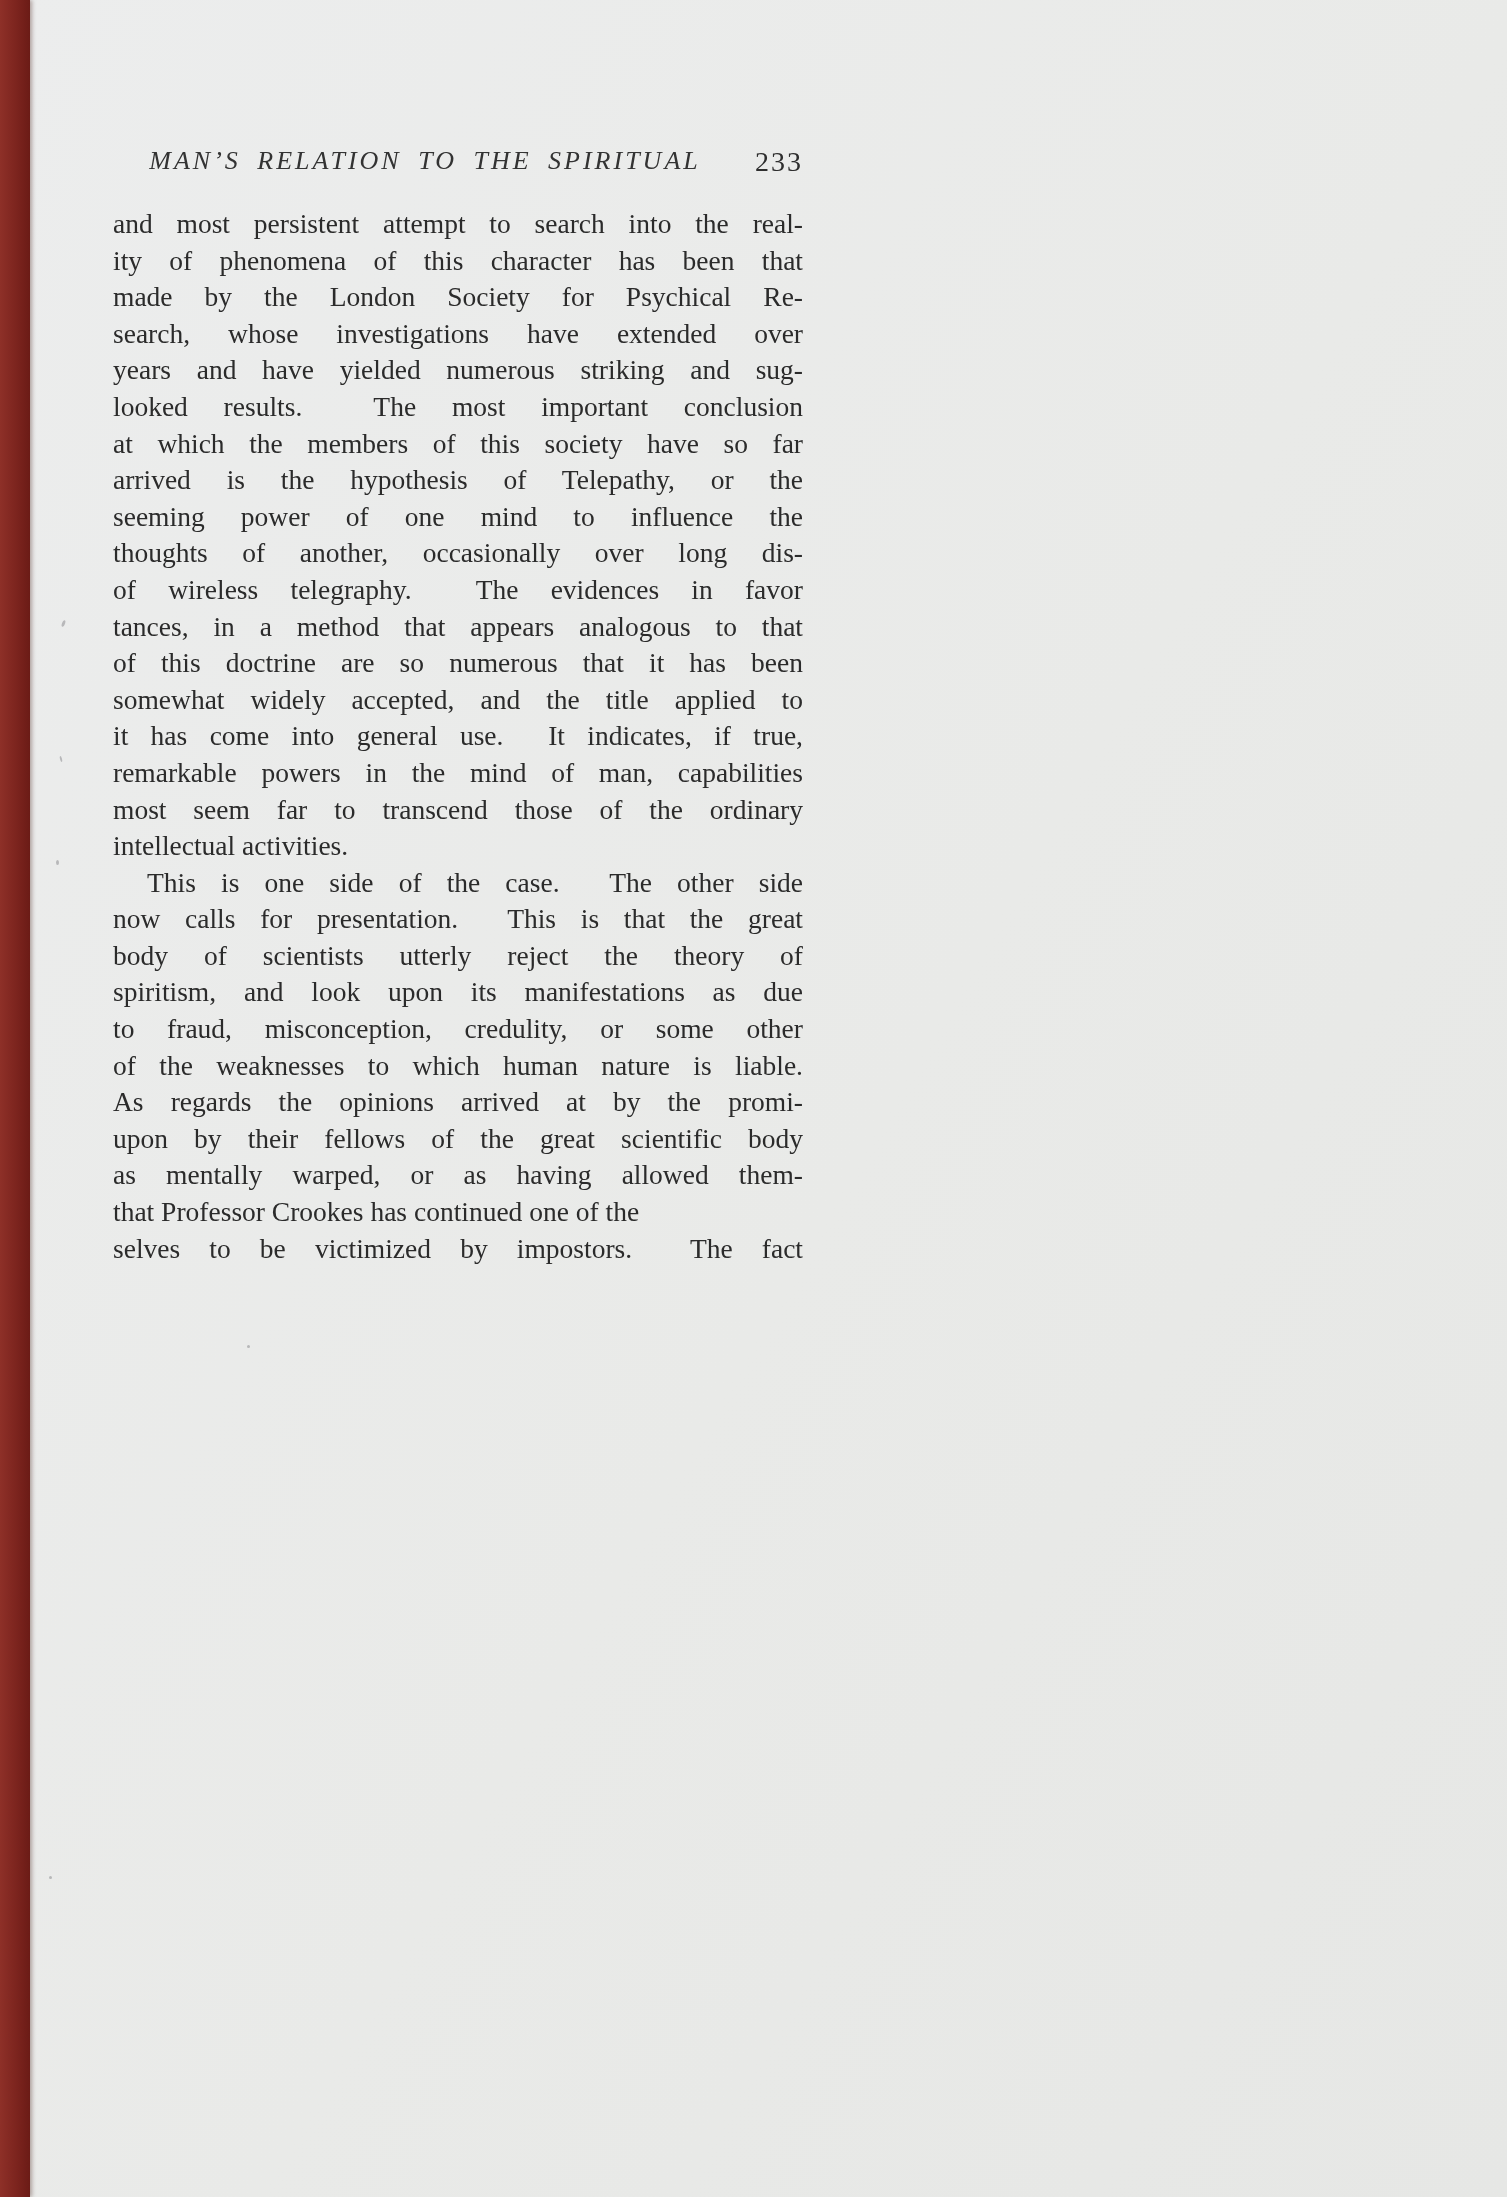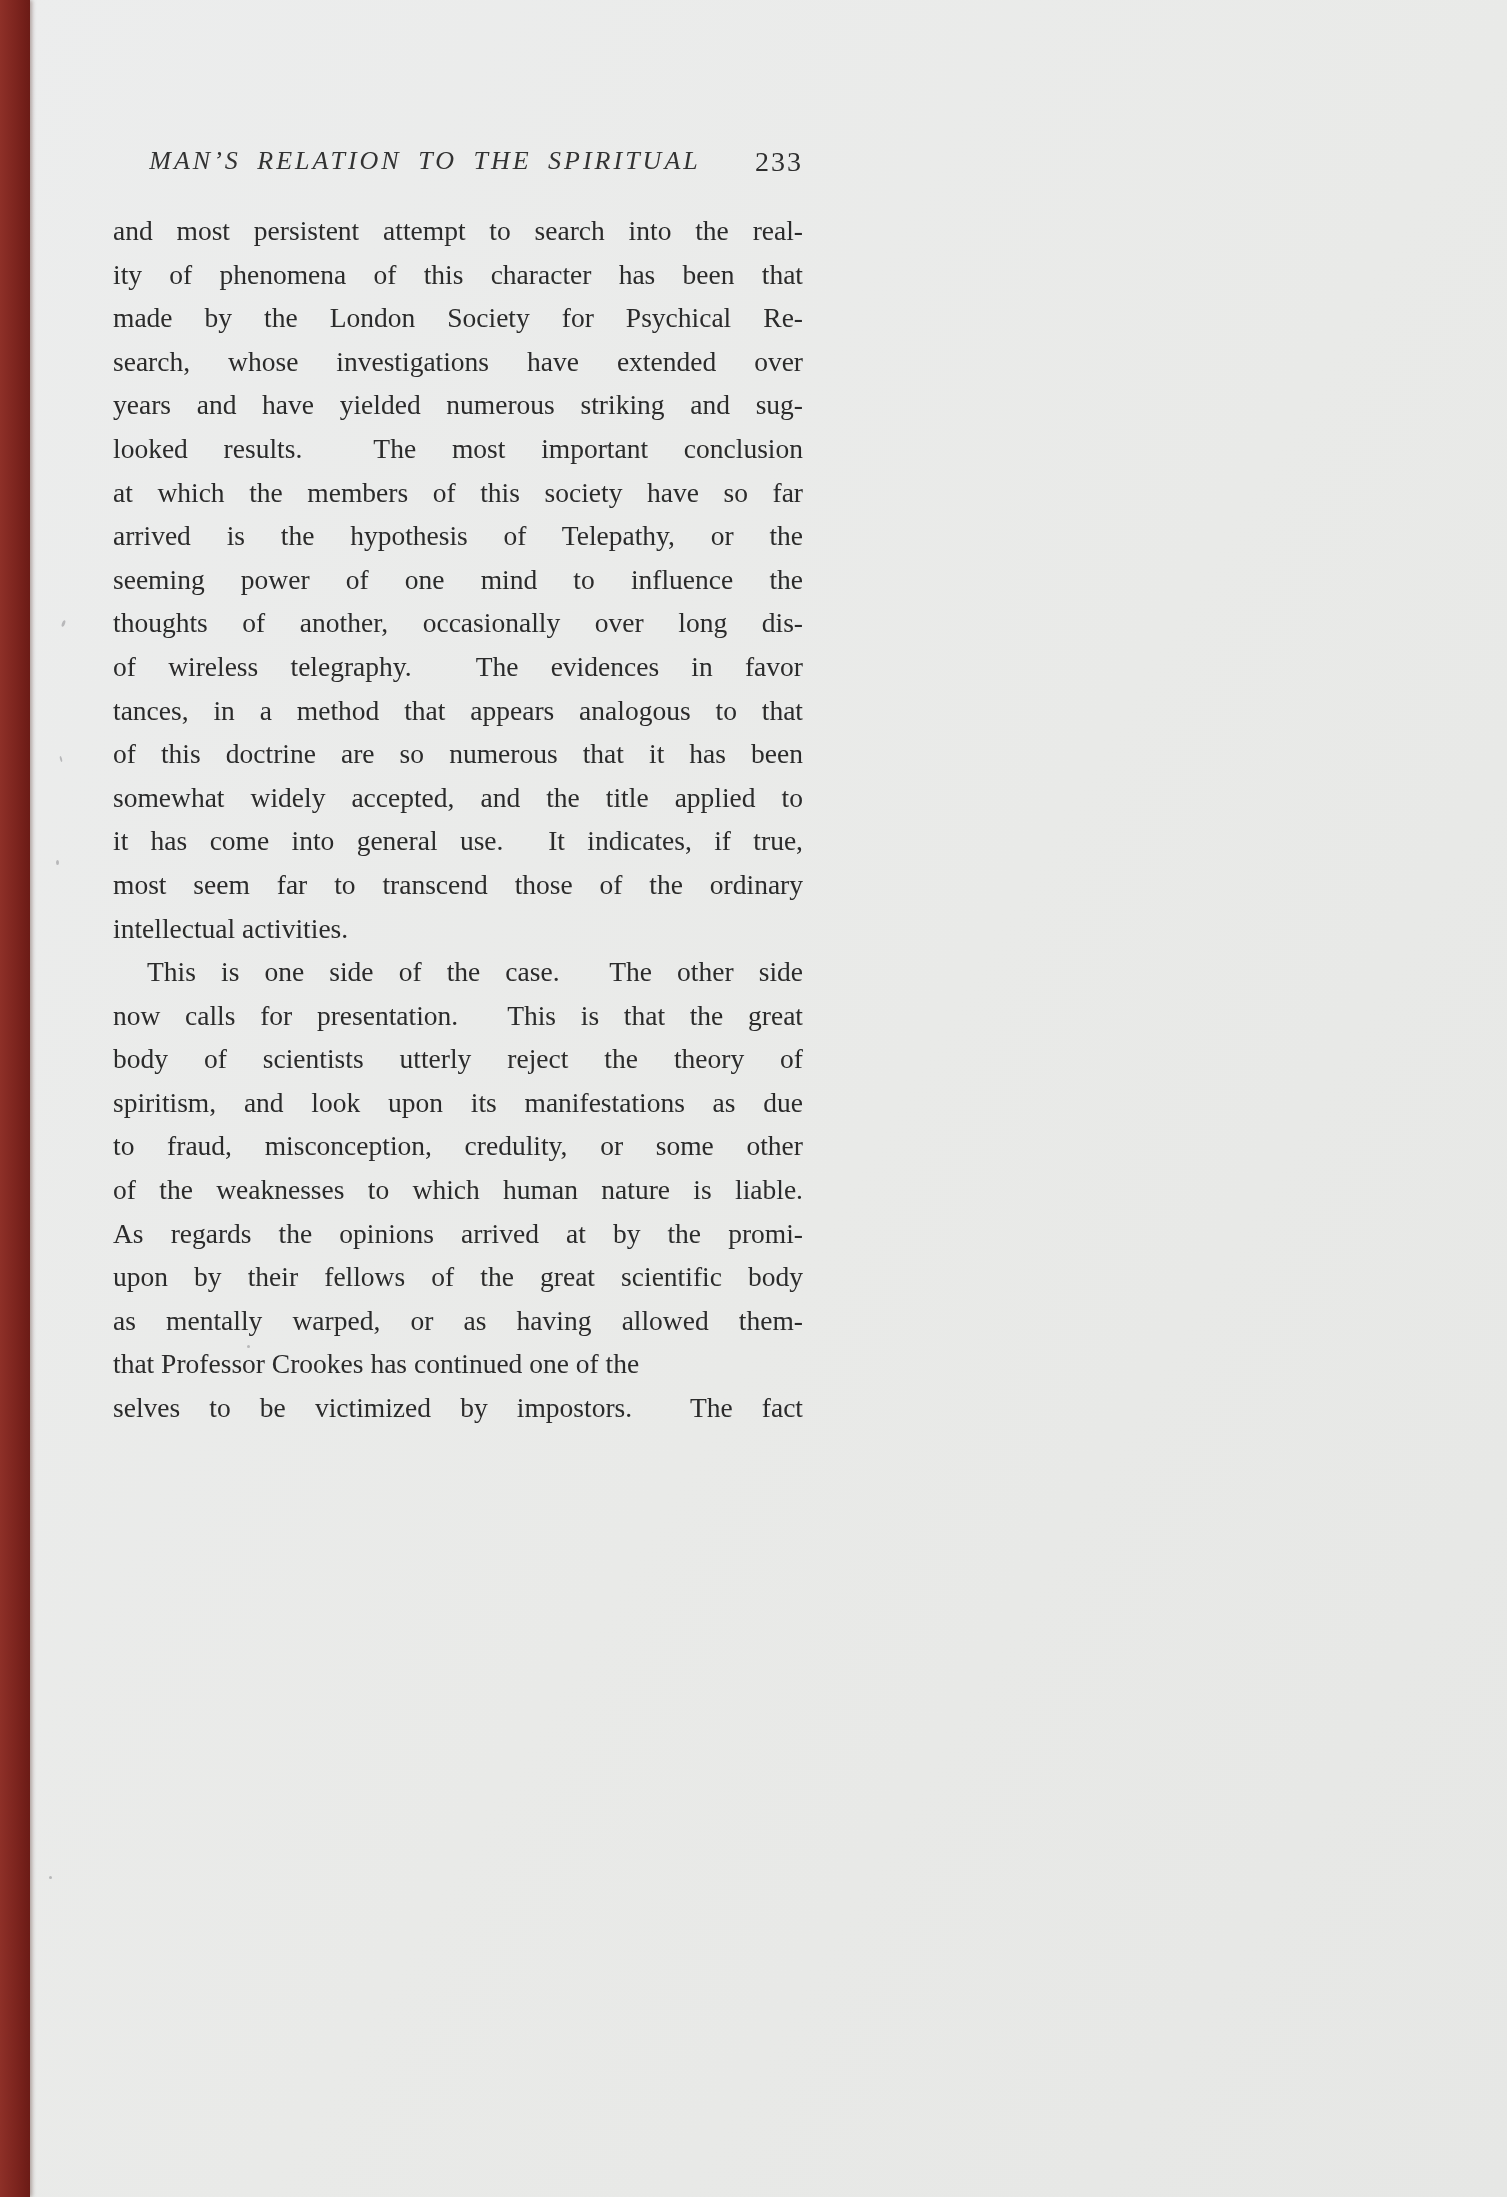--- a/index.html
+++ b/index.html
@@ -59,21 +59,20 @@
     line-height: 36.6px;
     color: #2b2b2b;
   }
   .paragraph {
     margin: 0;
   }
   .text-line {
     text-align: justify;
     text-align-last: justify;
     white-space: pre-wrap;
-    margin-top: 7px;
   }
   .text-line.last-line {
     text-align-last: left;
   }
   .paragraph.indent-first .text-line:first-child {
     text-indent: 34px;
   }
   
   .scan-mark {
     position: absolute;
@@ -108,20 +107,21 @@
         <div class="text-line">looked results.  The most important conclusion</div>
         <div class="text-line">at which the members of this society have so far</div>
         <div class="text-line">arrived is the hypothesis of Telepathy, or the</div>
         <div class="text-line">seeming power of one mind to influence the</div>
         <div class="text-line">thoughts of another, occasionally over long dis-</div>
         <div class="text-line">of wireless telegraphy.  The evidences in favor</div>
         <div class="text-line">tances, in a method that appears analogous to that</div>
         <div class="text-line">of this doctrine are so numerous that it has been</div>
         <div class="text-line">somewhat widely accepted, and the title applied to</div>
         <div class="text-line">it has come into general use.  It indicates, if true,</div>
+        <div class="text-line">remarkable powers in the mind of man, capabilities</div>
         <div class="text-line">most seem far to transcend those of the ordinary</div>
         <div class="text-line last-line">intellectual activities.</div>
       </div>
     <div class="paragraph indent-first">
         <div class="text-line">This is one side of the case.  The other side</div>
         <div class="text-line">now calls for presentation.  This is that the great</div>
         <div class="text-line">body of scientists utterly reject the theory of</div>
         <div class="text-line">spiritism, and look upon its manifestations as due</div>
         <div class="text-line">to fraud, misconception, credulity, or some other</div>
         <div class="text-line">of the weaknesses to which human nature is liable.</div>

